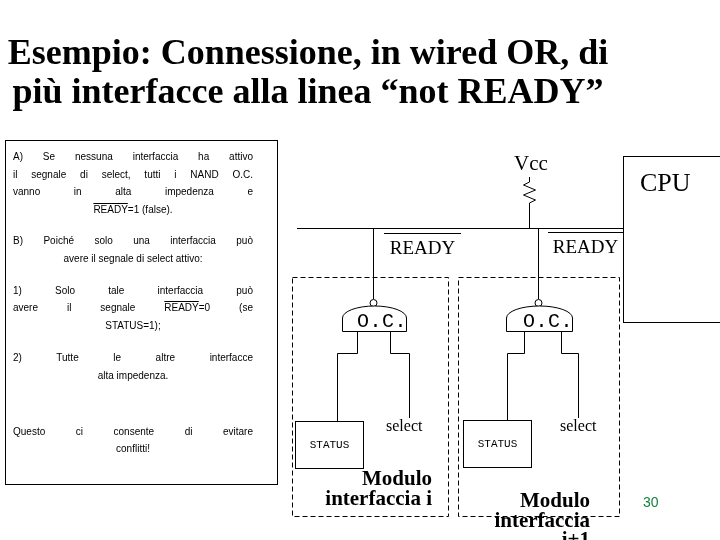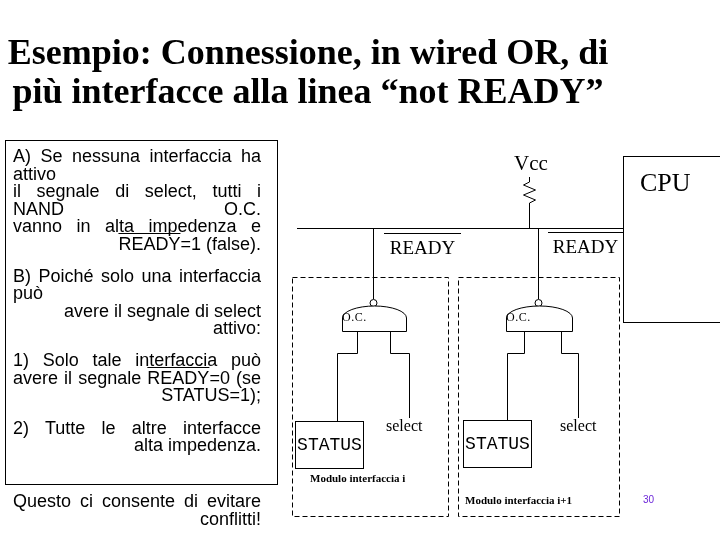--- a/index.html
+++ b/index.html
@@ -6,58 +6,58 @@
   .slide { position:relative; width:720px; height:540px; background:#ffffff; overflow:hidden;
            font-family:"Liberation Sans", sans-serif; color:#000; }
 
   
   .title { position:absolute; left:0; top:33px; width:616px; text-align:center;
            font-family:"Liberation Serif","DejaVu Serif",serif; font-weight:bold;
            font-size:36px; line-height:39px; }
 
   
   .notes { position:absolute; left:5px; top:140px; width:273px; height:345px;
-           box-sizing:border-box; border:1px solid #000; padding:7px 16px 0 7px;
-           font-size:18px; line-height:17.6px; }
+           box-sizing:border-box; border:1px solid #000; padding:7px 24px 0 7px;
+           font-size:10px; line-height:17.6px; }
   .para { margin:0 0 14px 0; }
   .para.indent { margin-bottom:15px; }
   .para.last { margin-top:38px; }
-  .tline { text-align:right; }
+  .tline { text-align:center; }
   .tline.just { text-align:justify; text-align-last:justify; }
   .ov { text-decoration:overline; text-decoration-thickness:1px; }
 
   
   svg.diag { position:absolute; left:0; top:0; }
 
   
   .lbl { position:absolute; font-family:"Liberation Serif","DejaVu Serif",serif; }
   #vcc-label { left:514px; top:151px; font-size:21px; }
   .readylbl { border-top:1px solid #000; text-align:center; font-size:19px;
               line-height:1; padding-top:4px; }
   #ready-left  { left:384px; top:233px; width:77px; }
   #ready-right { left:548px; top:232px; width:75px; }
   #cpu-box { position:absolute; left:623px; top:156px; width:112px; height:167px;
              border:1px solid #000; box-sizing:border-box; }
   #cpu-label { margin:11px 0 0 16px; font-size:26px;
                font-family:"Liberation Serif","DejaVu Serif",serif; }
-  .oclbl { text-align:left; font-size:12px; letter-spacing:0.5px; }
+  .oclbl { text-align:right; font-size:20px; letter-spacing:0.5px;font-family:Liberation Mono, monospace; }
   #oc-1 { left:342px; top:310px; width:65px; }
   #oc-2 { left:506px; top:310px; width:67px; }
   .statusbox { position:absolute; border:1px solid #000; box-sizing:border-box;
                display:flex; align-items:center; justify-content:center;
-               font-family:"Liberation Mono","DejaVu Sans Mono",monospace; font-size:18px; }
+               font-family:"Liberation Mono","DejaVu Sans Mono",monospace; font-size:11px; }
   #status-1 { left:295px; top:421px; width:69px; height:48px; }
   #status-2 { left:463px; top:420px; width:69px; height:48px; }
   .sel { font-size:16px; font-weight:normal; }
   #select-1 { left:386px; top:417px; }
   #select-2 { left:560px; top:417px; }
-  .caption { font-weight:bold; font-size:11px; line-height:19.5px; text-align:left; }
+  .caption { font-weight:bold; font-size:21px; line-height:19.5px; text-align:right; }
   #caption-1 { left:310px; top:469px; width:122px; }
   #caption-2 { left:465px; top:469px; width:125px;margin-top:22px; }
-  #page-number { position:absolute; left:643px; top:494px; font-size:10px; color:#6d28d9;
+  #page-number { position:absolute; left:643px; top:494px; font-size:14px; color:#15803d;
                  font-family:"Liberation Sans", sans-serif; }
 </style>
 </head>
 <body>
 
 <div class="slide">
 
   <div class="title">
     <div>Esempio: Connessione, in wired OR, di</div>
     <div>più interfacce alla linea “not READY”</div>

